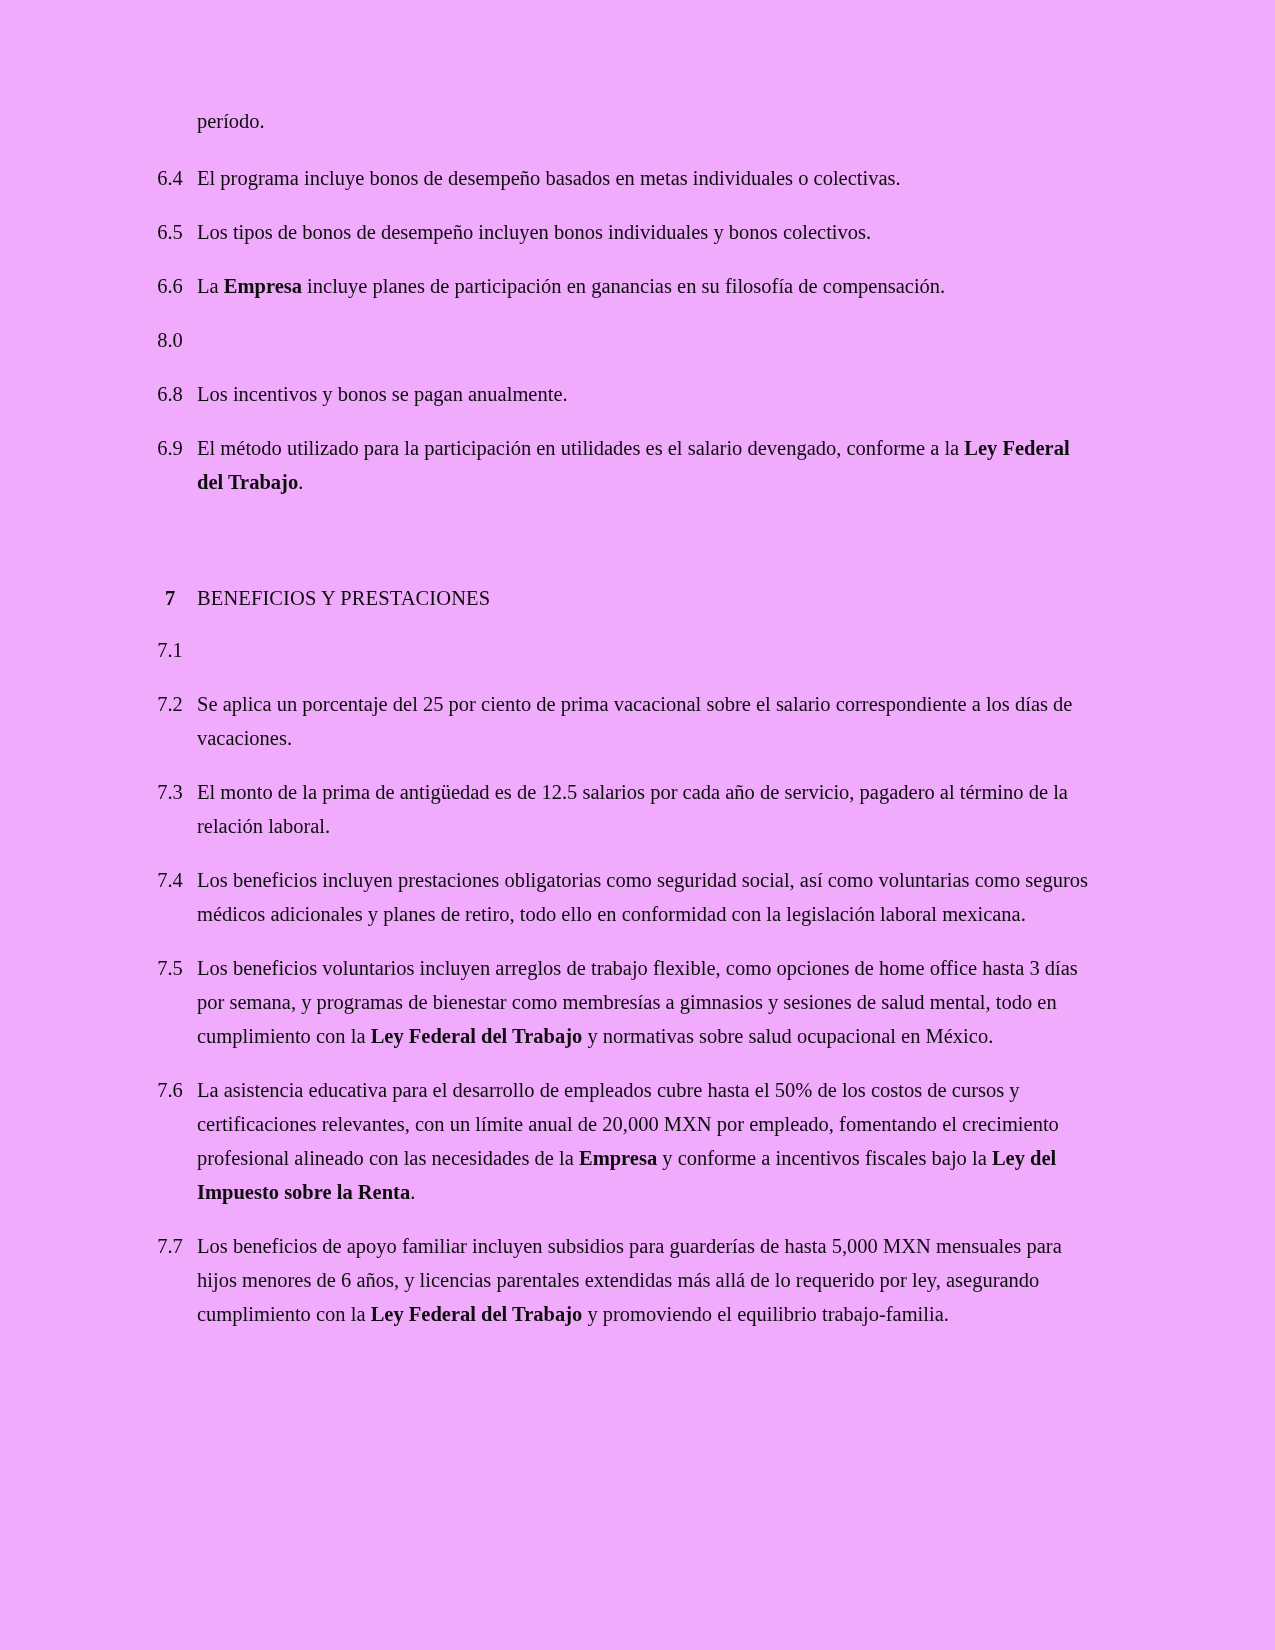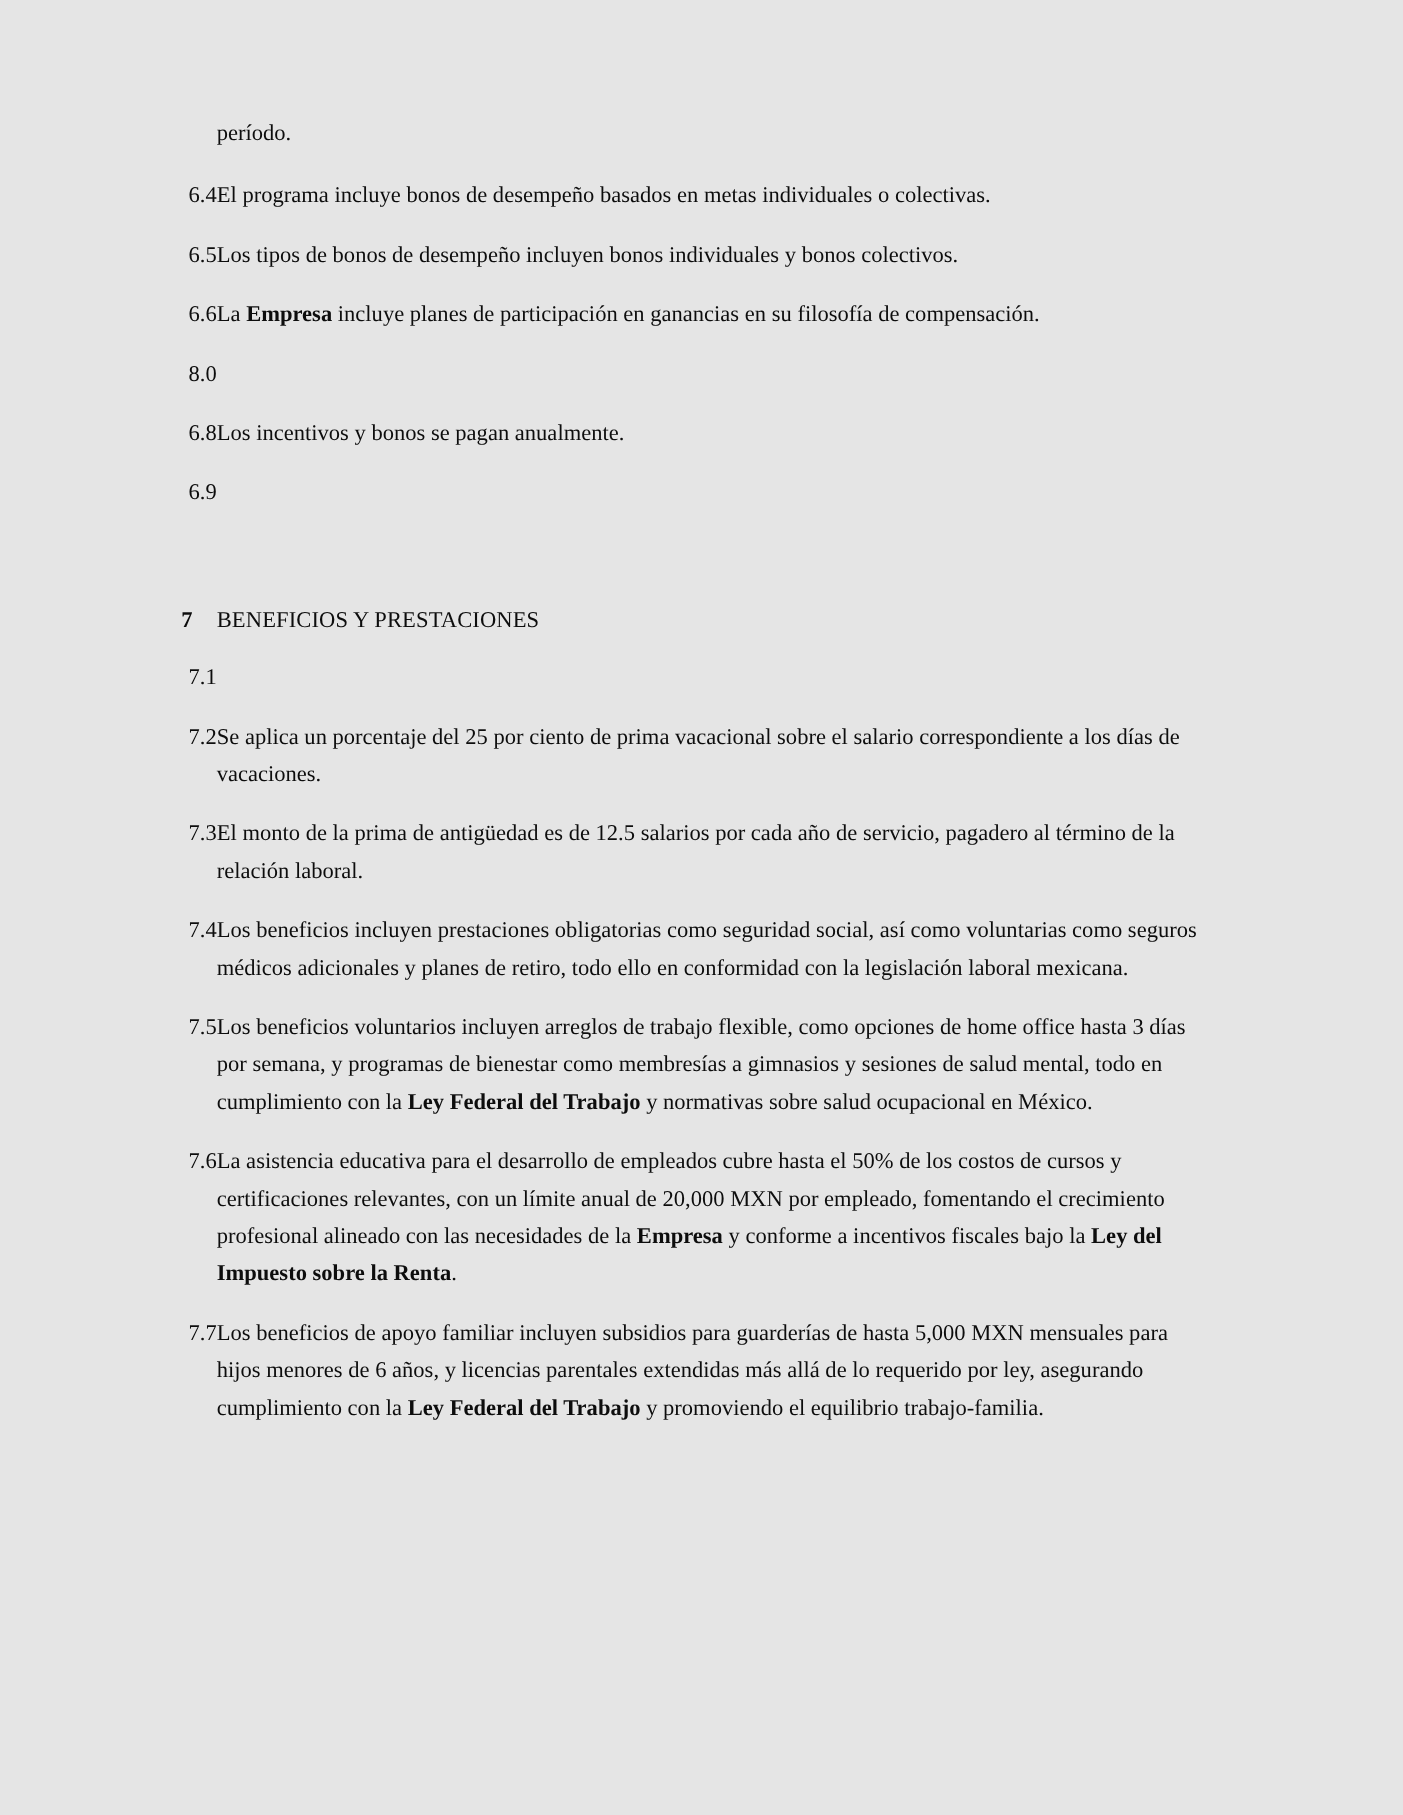--- a/index.html
+++ b/index.html
@@ -11,21 +11,21 @@
     width: 1275px;
     height: 1650px;
     font-family: "Liberation Serif", "DejaVu Serif", serif;
     color: #0d0d0d;
     -webkit-font-smoothing: antialiased;
   }
   .page {
     position: relative;
     width: 1275px;
     height: 1650px;
-    background: #e5e5e5;
+    background: #f0abfc;
     box-sizing: border-box;
     padding: 104px 185px 0 143px;
   }
   .doc-body {
     width: 947px;
   }
 
   
   .orphan-line {
     margin: 0 0 0 54px;
@@ -39,21 +39,21 @@
     display: flex;
     align-items: flex-start;
     margin: 0;
     padding: 10px 0 10px 0;
   }
   .clause-num {
     flex: 0 0 54px;
     width: 54px;
     font-size: 20.5px;
     line-height: 34px;
-    text-align: right;
+    text-align: center;
     white-space: nowrap;
   }
   .clause-text {
     flex: 1 1 auto;
     font-size: 20.5px;
     line-height: 34px;
     text-align: left;
     hyphens: none;
   }
   .clause-text b,
@@ -114,20 +114,21 @@
         </div>
         <div class="clause">
           <div class="clause-num">8.0</div>
         </div>
         <div class="clause">
           <div class="clause-num">6.8</div>
           <div class="clause-text"><span>Los incentivos y bonos se pagan anualmente.</span></div>
         </div>
         <div class="clause">
           <div class="clause-num">6.9</div>
+          <div class="clause-text"><span>El método utilizado para la participación en utilidades es el salario devengado, conforme a la </span><b>Ley Federal del Trabajo</b><span>.</span></div>
         </div>
       </div>
 
     <div class="section-gap"></div>
 
     <div class="section-heading">
       <div class="sec-num">7</div>
       <div class="sec-title">BENEFICIOS Y PRESTACIONES</div>
     </div>
 

